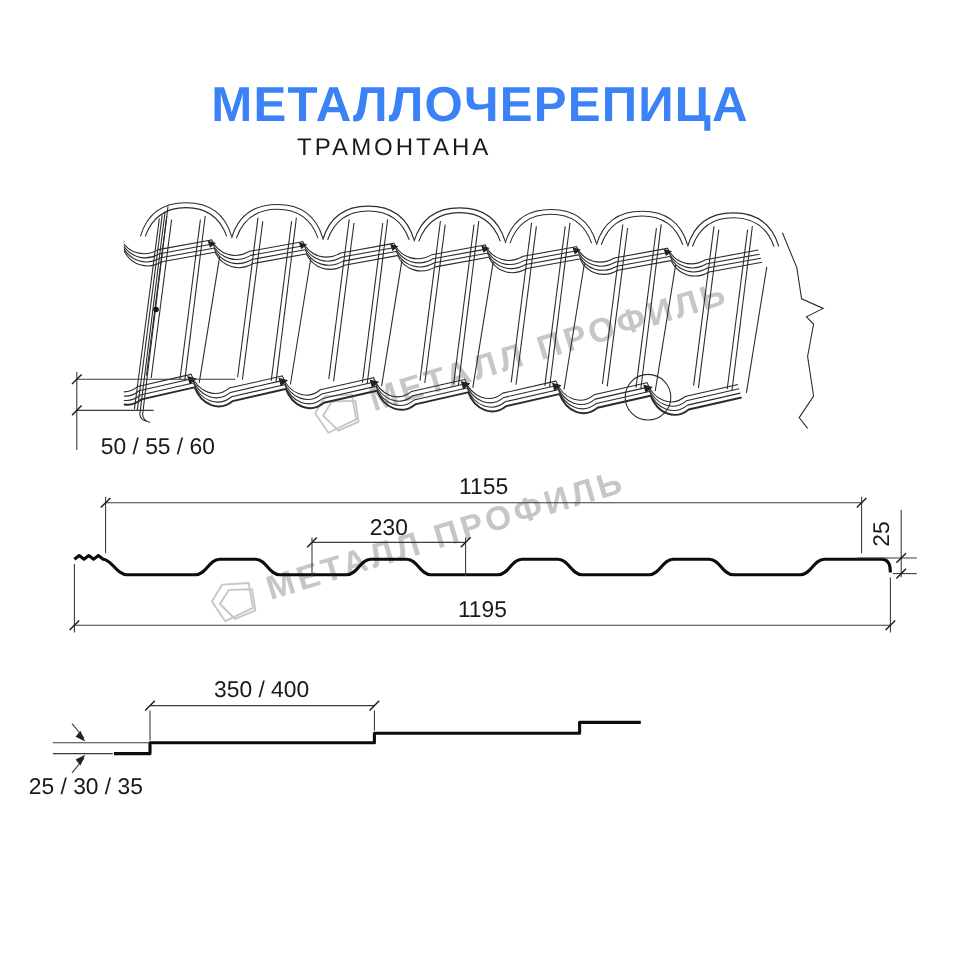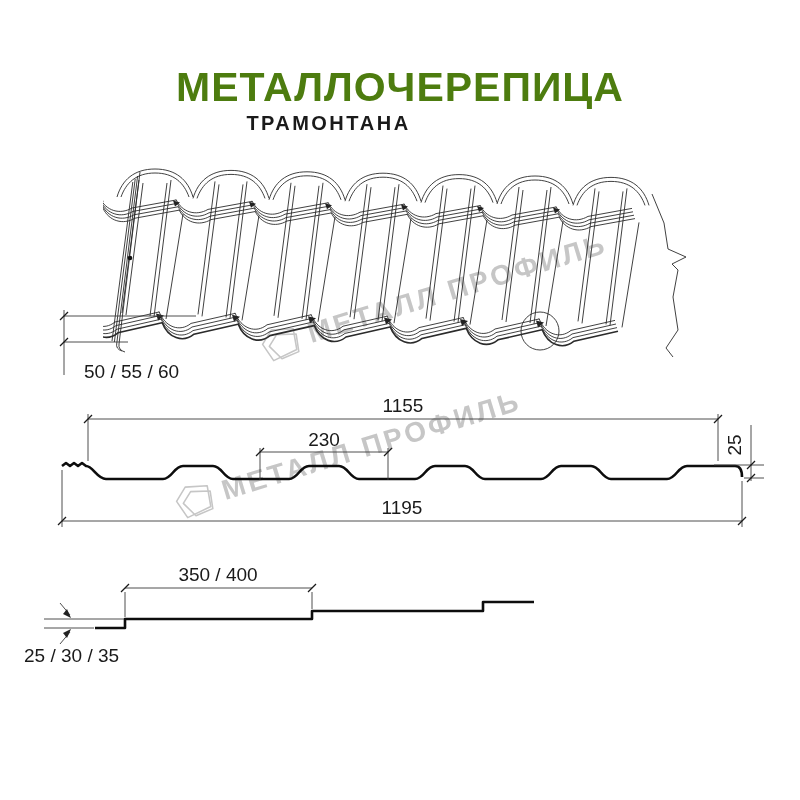--- a/index.html
+++ b/index.html
@@ -1,21 +1,21 @@
 <!DOCTYPE html>
 <html><head>
 <meta charset="utf-8">
 <style>
   html,body{margin:0;padding:0;background:#ffffff;}
   #page{position:relative;width:800px;height:800px;background:#ffffff;overflow:hidden;
         font-family:"Liberation Sans",sans-serif;}
   .title{position:absolute;left:0;top:64px;width:800px;text-align:center;
-         font-size:41px;font-weight:bold;letter-spacing:1px;color:#4d7c0f;white-space:nowrap;}
+         font-size:41px;font-weight:bold;letter-spacing:1px;color:#3b82f6;white-space:nowrap;}
   .subtitle{position:absolute;left:0;top:112px;width:657px;text-align:center;
-         font-size:20px;font-weight:bold;letter-spacing:2.5px;color:#1a1a1a;}
+         font-size:20px;font-weight:normal;letter-spacing:2.5px;color:#1a1a1a;}
   .wm{position:absolute;display:flex;align-items:center;gap:10px;z-index:1;
       transform:rotate(-17deg);}
   .wm-text{font-size:28px;font-weight:bold;letter-spacing:3px;color:#c6c6c6;white-space:nowrap;}
   #art{position:absolute;left:0;top:0;z-index:2;}
   svg text{font-family:"Liberation Sans",sans-serif;}
   .dim-text{font-size:19px;fill:#1a1a1a;}
   .ln{stroke:#2b2b2b;stroke-width:0.9;fill:none;}
   .lnb{stroke:#2b2b2b;stroke-width:1.6;fill:none;}
   .dim{stroke:#3a3a3a;stroke-width:0.9;fill:none;}
   .tick{stroke:#1a1a1a;stroke-width:1.2;fill:none;}

